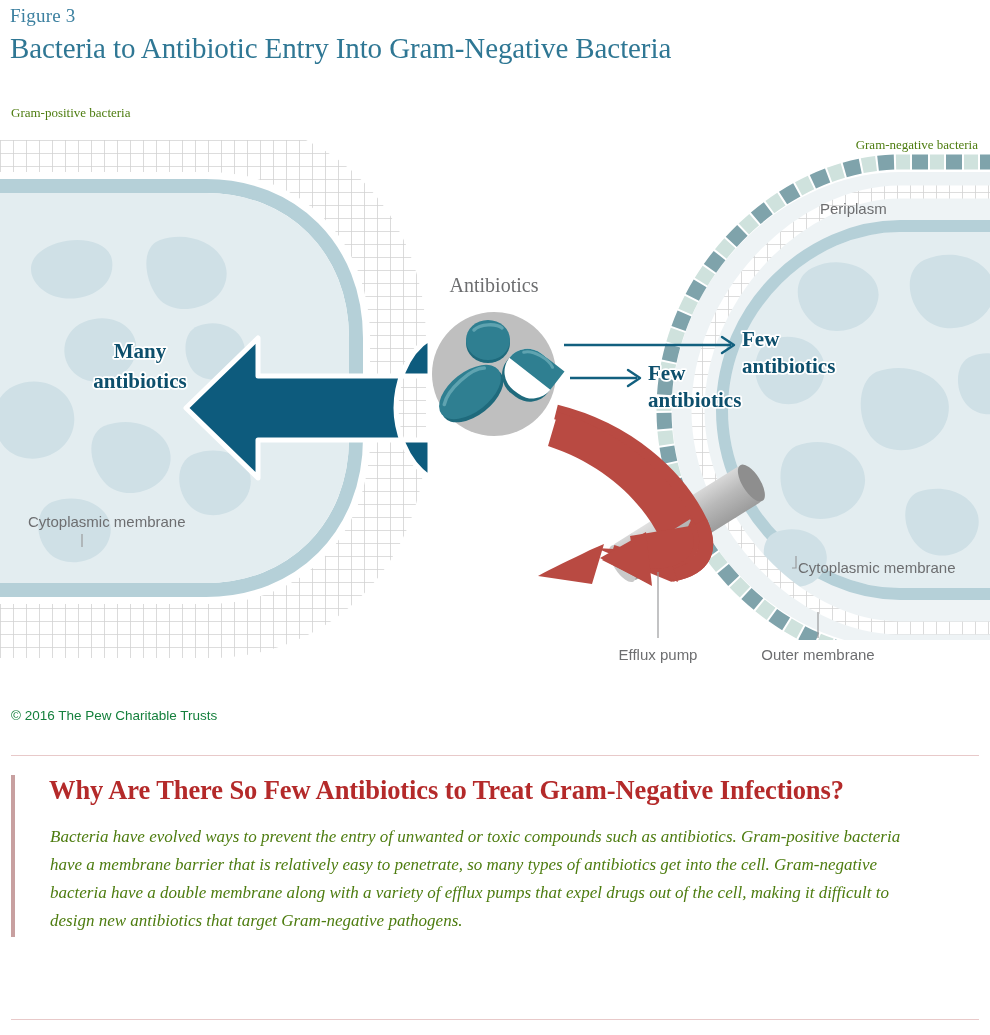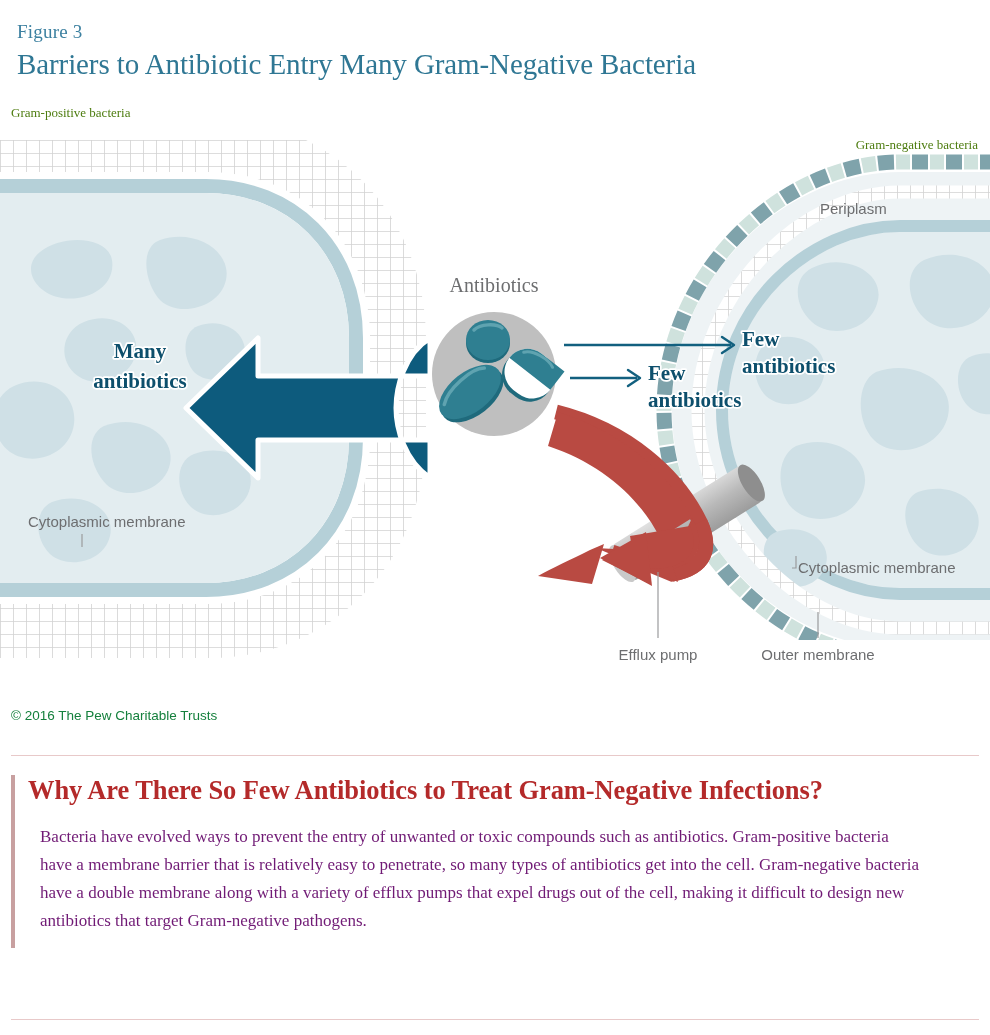--- a/index.html
+++ b/index.html
@@ -8,21 +8,21 @@
     background: #ffffff;
   }
   body {
     width: 990px; height: 1035px;
     font-family: "Liberation Sans", sans-serif;
     position: relative;
     overflow: hidden;
   }
 
   
-  #header { position: absolute; left: 10px; top: 20px; width: 970px; margin-left: 7px; }
+  #header { position: absolute; left: 10px; top: 4px; width: 970px; }
   #figure-label {
     font-family: "Liberation Serif", serif;
     font-size: 19px;
     color: #3c80a0;
     letter-spacing: .2px;
     line-height: 1.25;
   }
   #page-title {
     font-family: "Liberation Serif", serif;
     font-size: 29px;
@@ -66,39 +66,40 @@
     background: #e8c9c9;
   }
   #rule-top    { top: 755px; }
   #rule-bottom { top: 1019px; }
 
   
   #callout {
     position: absolute;
     left: 11px; top: 775px;
     width: 968px;
-    padding-left: 13px;
+    padding-left: 34px;
     border-left: 4px solid #c6araw;
     border-left: 4px solid #c8a0a0;
   }
   #callout-title {
     font-family: "Liberation Serif", serif;
     font-size: 26.5px;
     line-height: 1.2;
     color: #b42a2a;
     margin: 0 0 16px 0;
     letter-spacing: -.1px;
   }
   #callout-body {
     font-family: "Liberation Serif", serif;
     font-size: 17px;
     line-height: 1.66;
-    color: #701a75;
-    margin: 12px;
+    color: #4d7c0f;
+    margin: 1px;
     max-width: 880px;
+    font-style: italic;
   }
 
   
   .svg-label {
     font-family: "Liberation Sans", sans-serif;
     font-size: 15px;
     fill: #6d6e70;
   }
   .arrow-label {
     font-family: "Liberation Serif", serif;
@@ -109,21 +110,21 @@
     stroke: #ffffff;
     stroke-width: 3.5px;
     stroke-linejoin: round;
   }
 </style>
 </head>
 <body>
 
 <div id="header">
   <div id="figure-label">Figure 3</div>
-  <div id="page-title">Barriers to Antibiotic Entry Many Gram-Negative Bacteria</div>
+  <div id="page-title">Bacteria to Antibiotic Entry Into Gram-Negative Bacteria</div>
 </div>
 
 <div class="cell-caption" id="caption-left">Gram-positive bacteria</div>
 <div class="cell-caption" id="caption-right">Gram-negative bacteria</div>
 
 <div id="illustration">
 <svg width="990" height="540" viewBox="0 0 990 540" xmlns="http://www.w3.org/2000/svg">
   <defs>
 
     <pattern id="mesh" width="13" height="13" patternUnits="userSpaceOnUse">

